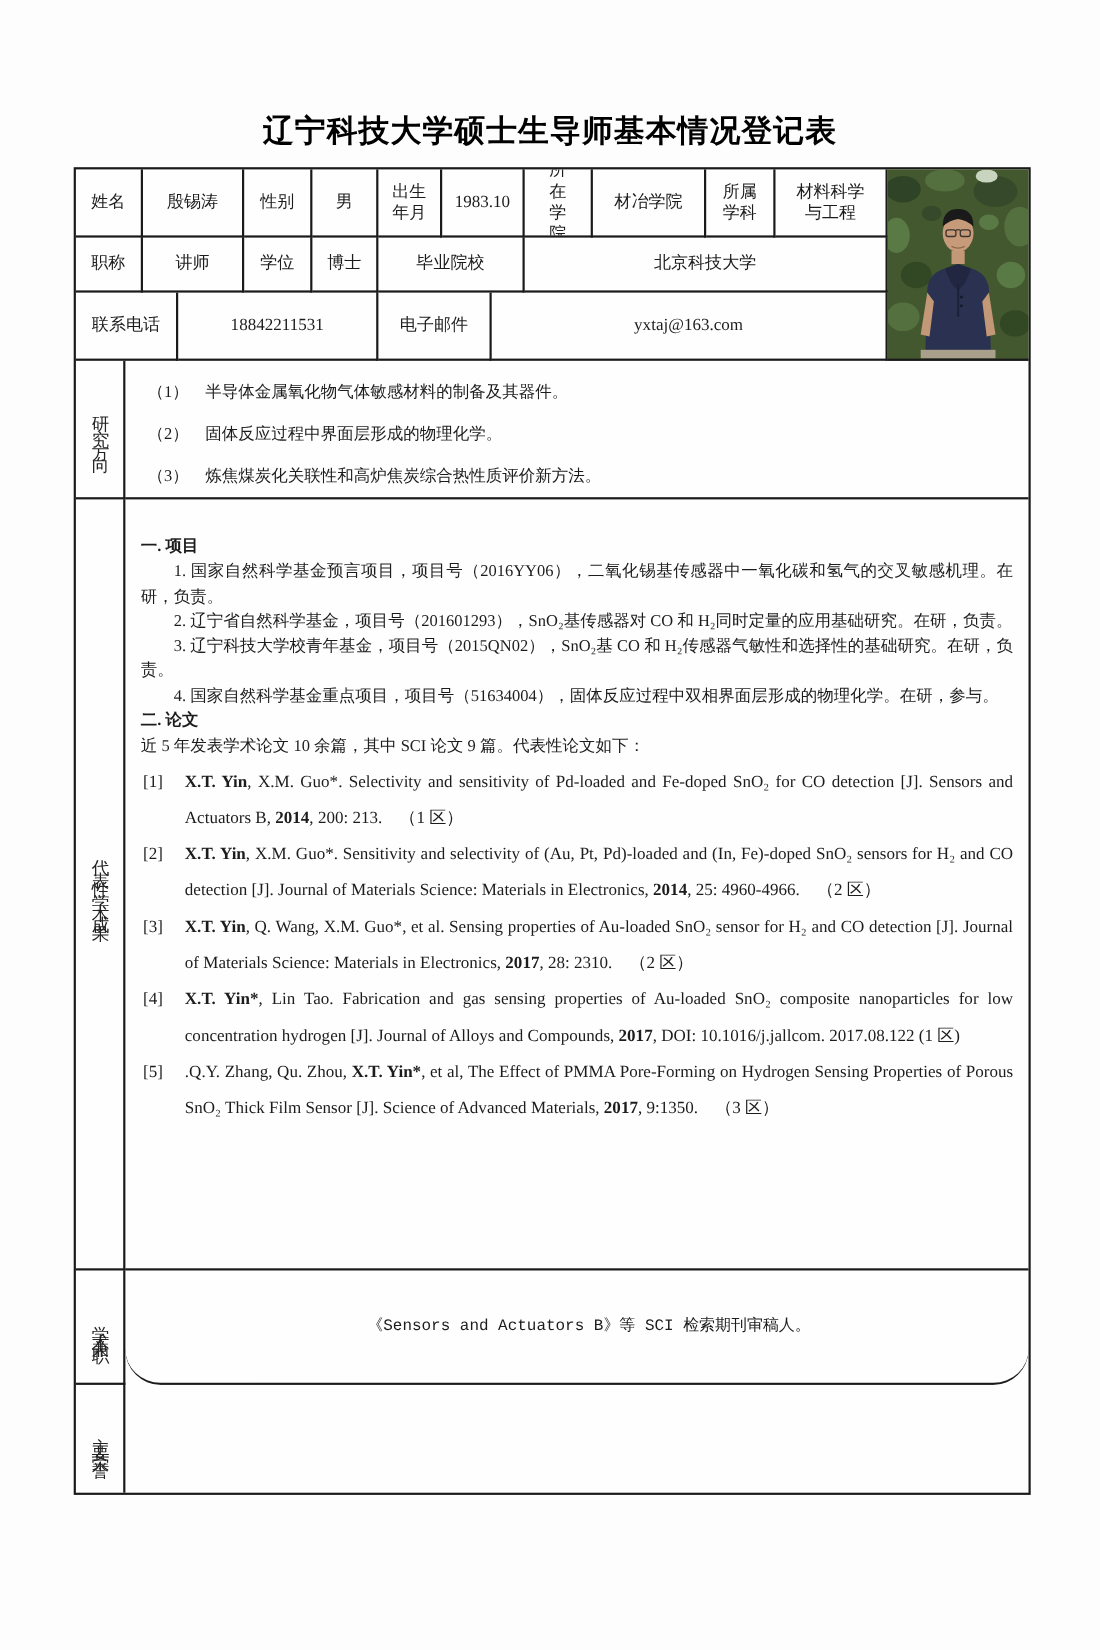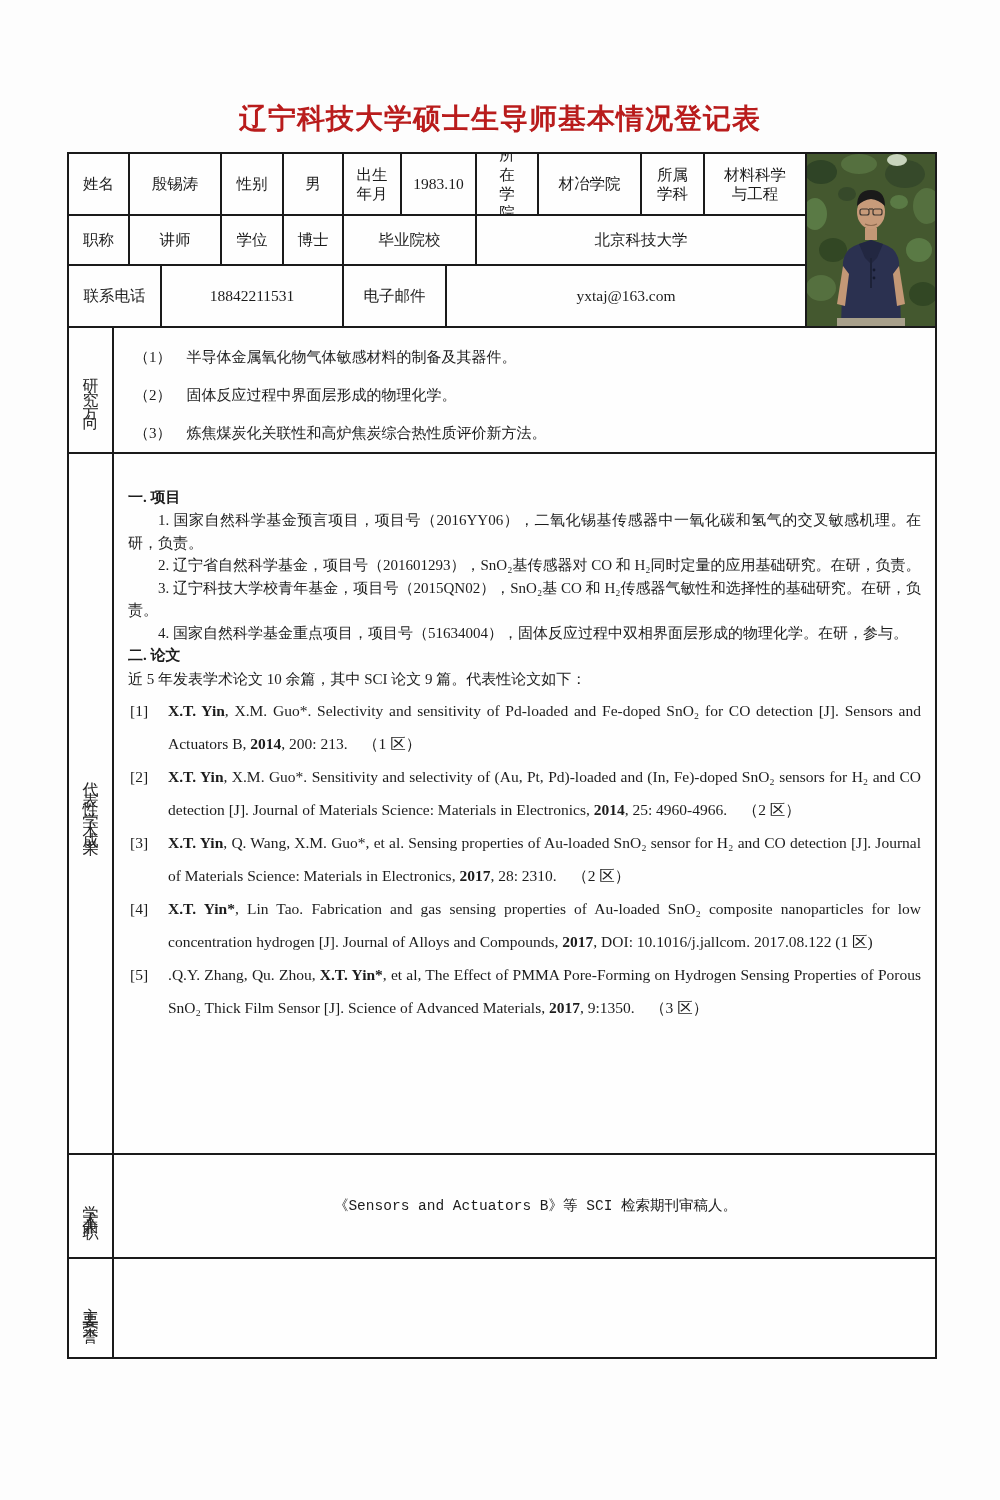--- a/index.html
+++ b/index.html
@@ -1,20 +1,20 @@
 <!DOCTYPE html>
 <html><head>
 <meta charset="utf-8">
 <style>
   * { margin:0; padding:0; box-sizing:border-box; }
   html,body { width:1000px; height:1500px; background:#fdfdfd; position:relative;
               font-family:"Liberation Serif", serif; color:#1c1c1c; }
   .page-title { position:absolute; top:100px; left:0; width:1000px; text-align:center;
                 font-family:"Liberation Sans", sans-serif; font-weight:700; font-size:28px;
-                letter-spacing:1px; color:#b91c1c; }
+                letter-spacing:1px; color:#000000; }
   .form-table { position:absolute; left:67px; top:152px; width:870px; height:1207px;
                 border:2px solid #1a1a1a; display:grid;
                 grid-template-columns:45px 16px 32px 60px 62px 60px 58px 45px 30px 62px 103px 63px 102px 128px;
                 grid-template-rows:62px 50px 62px 126px 701px 104px 98px; background:#fefefe; }
   .cell { border-right:2px solid #1a1a1a; border-bottom:2px solid #1a1a1a;
           display:flex; align-items:center; justify-content:center; text-align:center;
           font-size:15.5px; line-height:1.25; overflow:hidden; }
   .cell.last-col { border-right:none; }
   .cell.last-row { border-bottom:none; }
   .vlabel-cell { display:flex; align-items:center; justify-content:center; }
@@ -28,21 +28,21 @@
   .achv-content { padding:12px 14px 0 14px; font-size:15px;margin-top:20px; }
   .sec-head { font-weight:bold; font-size:15px; line-height:23px; }
   .proj { text-indent:2em; line-height:22.5px; text-align:justify; font-size:15px; }
   .papers-intro { line-height:23px; margin-top:1px; }
   .papers-wrap { margin-top:4px; }
   .paper { position:relative; padding-left:40px; text-align:justify; line-height:32.5px;
            font-size:15.5px; margin-bottom:1px; }
   .pmark { position:absolute; left:2px; top:0; line-height:32.5px; }
   .paper b { font-weight:bold; }
   .positions-content { padding-left:22px; display:flex; align-items:center; text-align:left;
-                       font-family:"Liberation Mono", monospace; font-size:14.5px; }
+                       font-family:"Liberation Mono", monospace; font-size:14.5px;border-radius:32px; }
   .honors-content { padding:10px; }
   .photo-cell { padding:0; display:flex; align-items:stretch; justify-content:stretch; background:#44582f; }
   .photo-cell svg { width:100%; height:100%; display:block; }
 </style>
 </head>
 <body>
 
 <div class="page-title">辽宁科技大学硕士生导师基本情况登记表</div>
 
 <div class="form-table">

